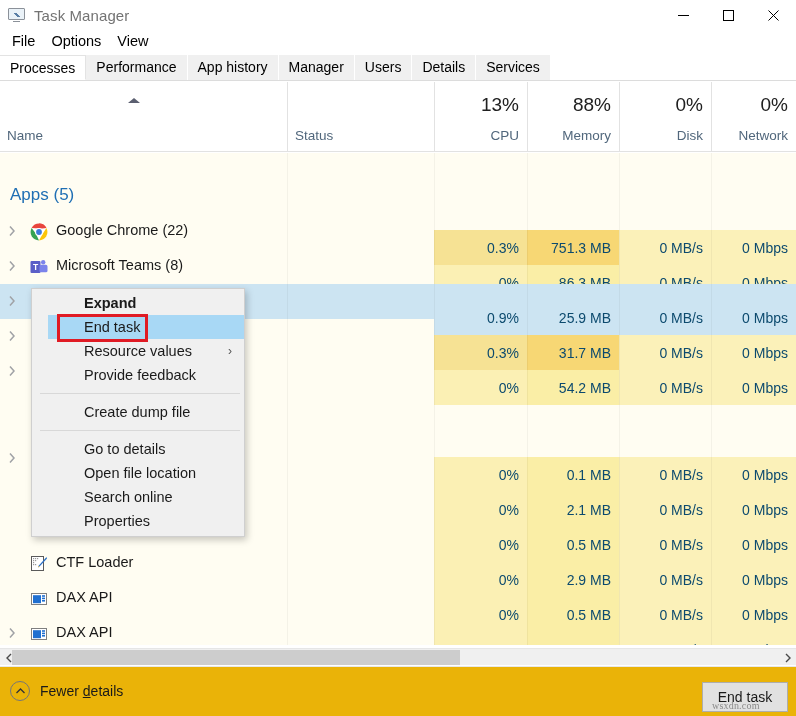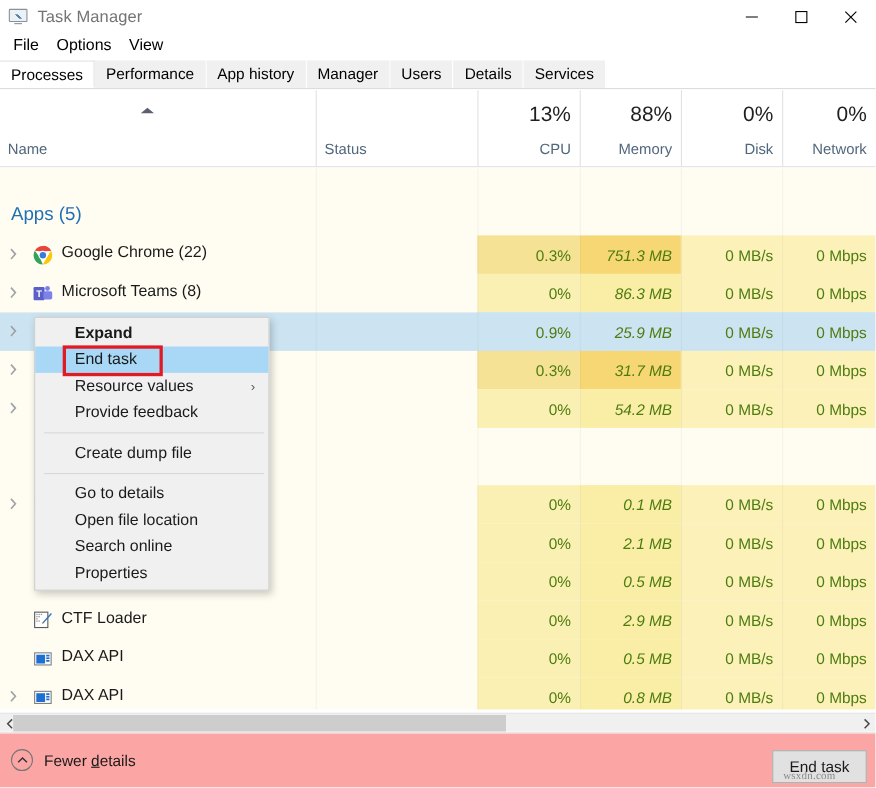--- a/index.html
+++ b/index.html
@@ -146,27 +146,27 @@
   .grouphdr {
     position: absolute; left: 10px; top: 6px;
     font-size: 17px; color: #1f6fb4; font-weight: 400;
   }
   .cellstatus {
     position: absolute; left: 287px; width: 147px; top: 0; height: 35px;
     display: flex; align-items: center; padding-left: 8px;
     font-size: 14px; color: #333;
   }
   .metric {
-    position: absolute; top: 0; height: 35px;
+    position: absolute; top: 16px; height: 35px;
     display: flex; align-items: center; justify-content: flex-end;
     padding-right: 8px;
-    font-size: 14px; color: #4d7c0f;
+    font-size: 14px; color: #0c4a6e;
   }
   .m-cpu { left: 434px; width: 93px; }
-  .m-mem { left: 527px; width: 92px; font-style: italic; }
+  .m-mem { left: 527px; width: 92px; }
   .m-dsk { left: 619px; width: 92px; }
   .m-net { left: 711px; width: 85px; }
 
   .vline {
     position: absolute; top: 153px; width: 1px; height: 492px;
     background: rgba(0,0,0,0.045);
   }
 
   
   .hscroll {
@@ -182,21 +182,21 @@
   .hscroll .arrow.l { left: 0; }
   .hscroll .arrow.r { right: 0; }
   .hscroll .thumb {
     position: absolute; left: 12px; top: 1px; width: 448px; height: 15px;
     background: #cdcdcd;
   }
 
   
   .bottombar {
     position: absolute; left: 0; top: 666px; width: 796px; height: 50px;
-    background: #fca5a5;
+    background: #eab308;
     border-top: 1px solid #e8e8e8;
   }
   .fewer {
     position: absolute; left: 10px; top: 14px;
     display: flex; align-items: center;
   }
   .fewer-circle {
     width: 20px; height: 20px; border-radius: 50%;
     border: 1px solid #767676;
     display: flex; align-items: center; justify-content: center;
@@ -232,20 +232,21 @@
     z-index: 50;
   }
   .ctx-item {
     position: relative;
     height: 24px;
     line-height: 24px;
     padding-left: 36px;
     font-size: 14.5px;
     color: #1a1a1a;
     white-space: nowrap;
+    margin-left: 16px;
   }
   .ctx-item.bold { font-weight: bold; }
   .ctx-item.selected { background: #a8d8f5; }
   .ctx-sep {
     height: 1px; background: #d8d8d8;
     margin: 6px 4px 6px 8px;
   }
   .ctx-arrow {
     position: absolute; right: 12px; top: 0;
     font-size: 12px; color: #555;

